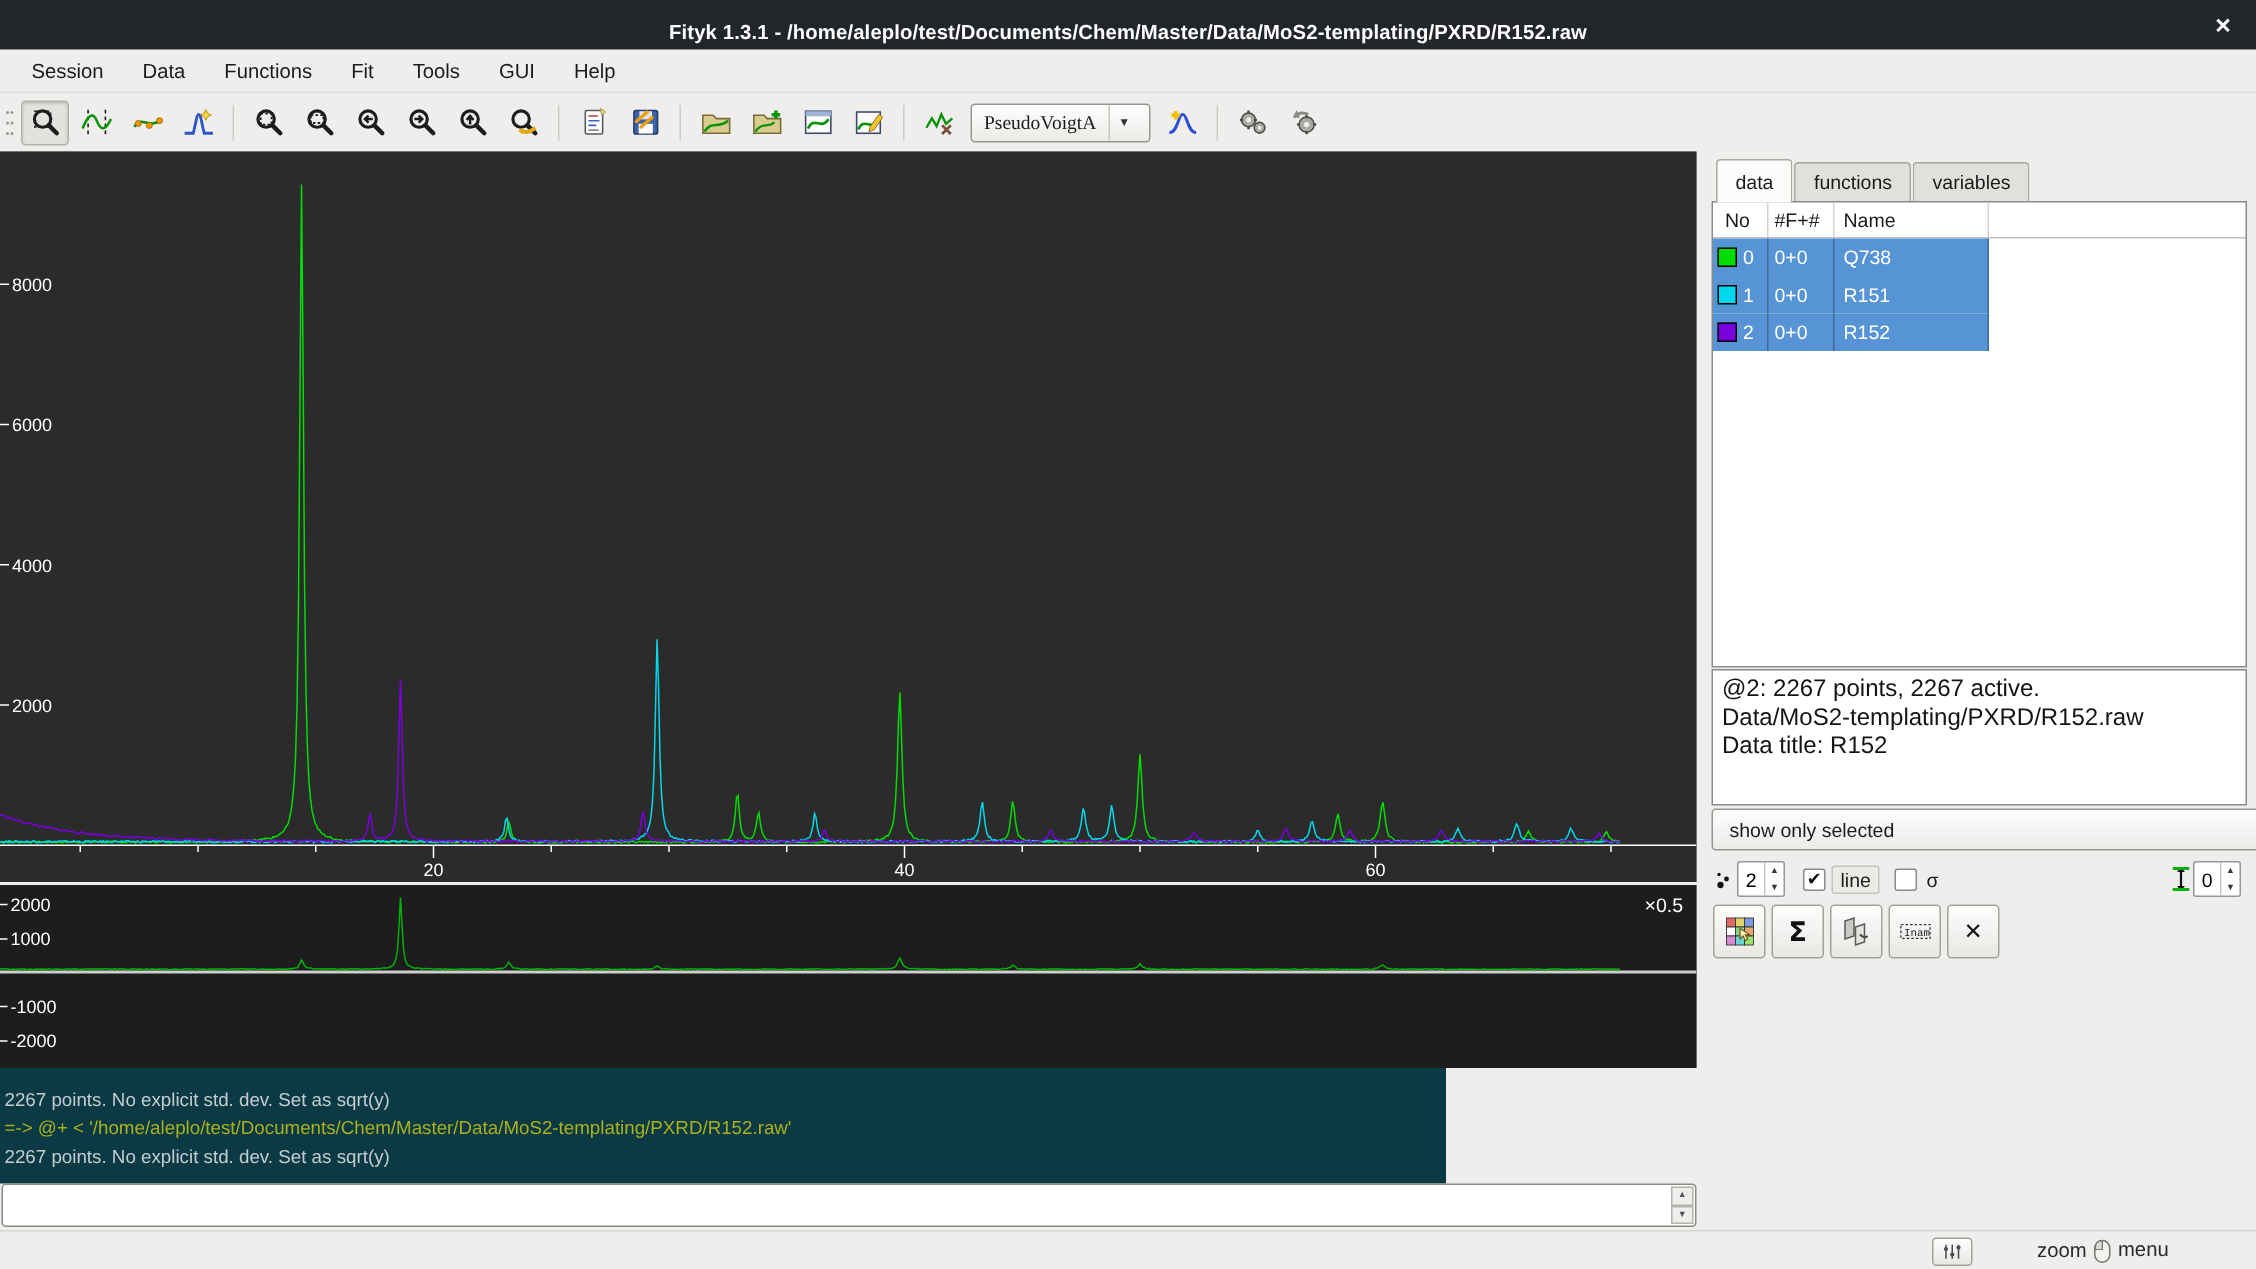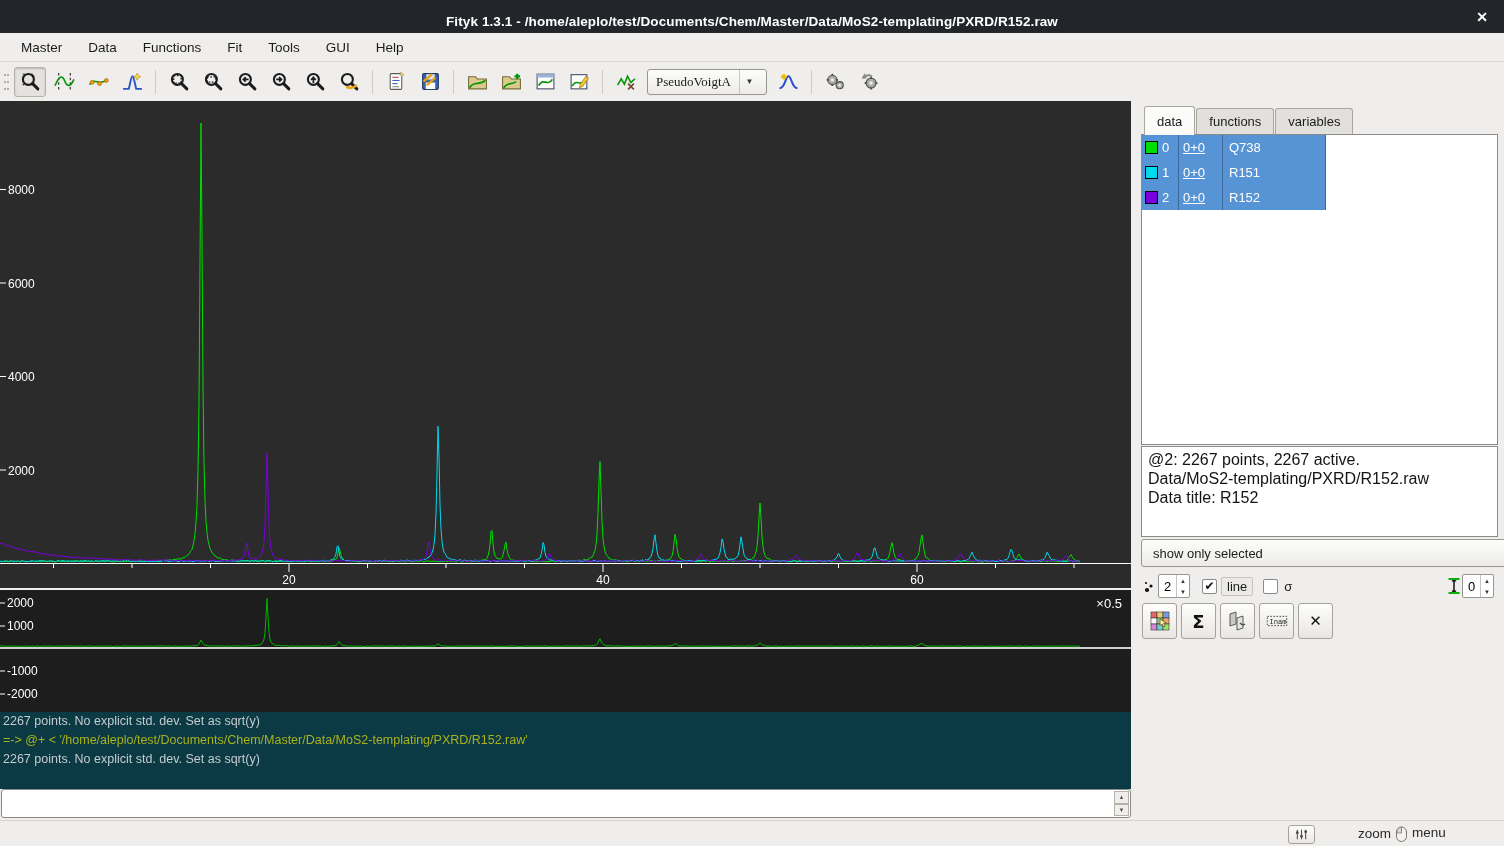--- a/index.html
+++ b/index.html
@@ -32,43 +32,43 @@
     display:flex;align-items:center;font-size:13px;color:#1b1b1b;}
   .combo .combo-label{padding:0 8px;font-family:Liberation Serif, serif;}
   .combo .combo-arrow{width:20px;height:100%;display:flex;align-items:center;justify-content:center;
     border-left:1px solid #c9c7c2;font-size:8px;color:#333;}
   #function-combo{width:120px;margin:0 4px;}
   
   .main-plot{position:absolute;left:0;top:101px;width:1131px;height:487px;background:#2b2b2b;}
   .aux-plot{position:absolute;left:0;top:590px;width:1131px;height:122px;background:#1d1d1d;}
   .main-plot svg,.aux-plot svg{display:block;}
   
-  .console{position:absolute;left:0;top:712px;width:1131px;height:77px;background:#0b3a44;
-    padding:0 3px;font-size:12.5px;line-height:19px;overflow:hidden;}
+  .console{position:absolute;left:0;top:712px;width:964px;height:77px;background:#0b3a44;
+    padding:12px 3px;font-size:12.5px;line-height:19px;overflow:hidden;}
   .console .line-output{color:#c3ccd0;}
   .console .line-command{color:#a9b11d;}
   .input-row{position:absolute;left:1px;top:789px;width:1130px;height:29px;}
   .cmd-input{position:absolute;left:0;top:0;width:1130px;height:29px;border:1px solid #8b8984;
     border-radius:3px;background:#fff;padding:0 20px 0 6px;font-size:13px;font-family:"Liberation Sans",sans-serif;}
   .hist-spin{position:absolute;right:2px;top:2px;width:15px;height:25px;display:flex;flex-direction:column;}
   .hist-spin .sbtn{flex:1;display:flex;align-items:center;justify-content:center;font-size:6px;color:#555;
     background:#efeeec;border:1px solid #b5b2ac;}
   
   .sidebar{position:absolute;left:1140px;top:101px;width:364px;height:719px;background:#efeeec;}
   .tabs{position:absolute;left:4px;top:4px;height:30px;display:flex;align-items:flex-end;}
   .tab{padding:5px 12px 6px 12px;font-size:13px;color:#1b1b1b;background:#e2e0dc;
     border:1px solid #aaa7a1;border-bottom:none;border-radius:3px 3px 0 0;margin-right:1px;}
   .tab.active{background:#fbfbfa;padding-top:7px;position:relative;z-index:2;}
   .list-panel{position:absolute;left:1px;top:33px;width:357px;height:311px;background:#fff;border:1px solid #8a8a8a;}
   .lheader{display:flex;height:24px;border-bottom:1px solid #c2c0bc;font-size:13px;color:#1b1b1b;align-items:center;}
   .lheader .hc{height:100%;display:flex;align-items:center;padding-left:8px;border-right:1px solid #d4d2ce;}
   .hc.c1{width:37px;}.hc.c2{width:44px;padding-left:4px;}.hc.c3{width:103px;padding-left:6px;}
   .lrow{display:flex;height:25px;width:184px;background:#5794d6;color:#fff;font-size:13px;align-items:center;}
   .lrow .rc{height:100%;display:flex;align-items:center;border-right:1px solid rgba(0,0,0,.28);}
-  .rc.c1{width:37px;padding-left:3px;gap:4px;}.rc.c2{width:44px;padding-left:4px;text-decoration:underline;}.rc.c3{width:103px;padding-left:6px;}
+  .rc.c1{width:37px;padding-left:3px;gap:4px;}.rc.c2{width:44px;padding-left:4px;}.rc.c3{width:103px;padding-left:6px;}
   .chip{width:13px;height:13px;border:1px solid #000;flex:none;}
   .info-panel{position:absolute;left:1px;top:345px;width:357px;height:91px;background:#fff;border:1px solid #8a8a8a;
     padding:3px 6px;font-size:16px;line-height:19px;color:#141414;}
   .filter-dd{position:absolute;left:1px;top:438px;width:425px;height:28px;background:linear-gradient(#fdfdfc,#ecebe8);
     border:1px solid #989692;border-radius:3px;display:flex;align-items:center;font-size:13px;color:#1b1b1b;}
   .filter-dd .dd-label{flex:1;padding-left:11px;}
   .filter-dd .dd-arrow{width:26px;text-align:center;font-size:9px;color:#222;}
   .ctl-row{position:absolute;left:2px;top:470px;width:360px;height:30px;display:flex;align-items:center;}
   .mini-icon{width:16px;height:18px;flex:none;}
   .spinbox{height:24px;background:#fff;border:1px solid #989692;border-radius:2px;display:flex;align-items:center;}
@@ -99,21 +99,21 @@
 <body>
 
 <div id="window">
 
   <div class="titlebar">
     <span class="title">Fityk 1.3.1 - /home/aleplo/test/Documents/Chem/Master/Data/MoS2-templating/PXRD/R152.raw</span>
     <span class="close">✕</span>
   </div>
 
   <div class="menubar">
-    <span class="mitem">Master</span>
+    <span class="mitem">Session</span>
     <span class="mitem">Data</span>
     <span class="mitem">Functions</span>
     <span class="mitem">Fit</span>
     <span class="mitem">Tools</span>
     <span class="mitem">GUI</span>
     <span class="mitem">Help</span>
   </div>
 
   <div class="toolbar">
     <span class="tgrip"><svg viewBox="0 0 9 26">
@@ -350,20 +350,25 @@
   </div>
 
   <div class="sidebar">
     <div class="tabs">
       <span class="tab active">data</span>
       <span class="tab">functions</span>
       <span class="tab">variables</span>
     </div>
 
     <div class="list-panel">
+      <div class="lheader">
+        <span class="hc c1">No</span>
+        <span class="hc c2">#F+#</span>
+        <span class="hc c3">Name</span>
+      </div>
       <div class="lrow">
         <span class="rc c1">
             <span class="chip" style="background: rgb(0, 221, 0);"></span>
             <span>0</span>
           </span>
         <span class="rc c2">0+0</span>
         <span class="rc c3">Q738</span>
       </div>
       <div class="lrow">
         <span class="rc c1">

